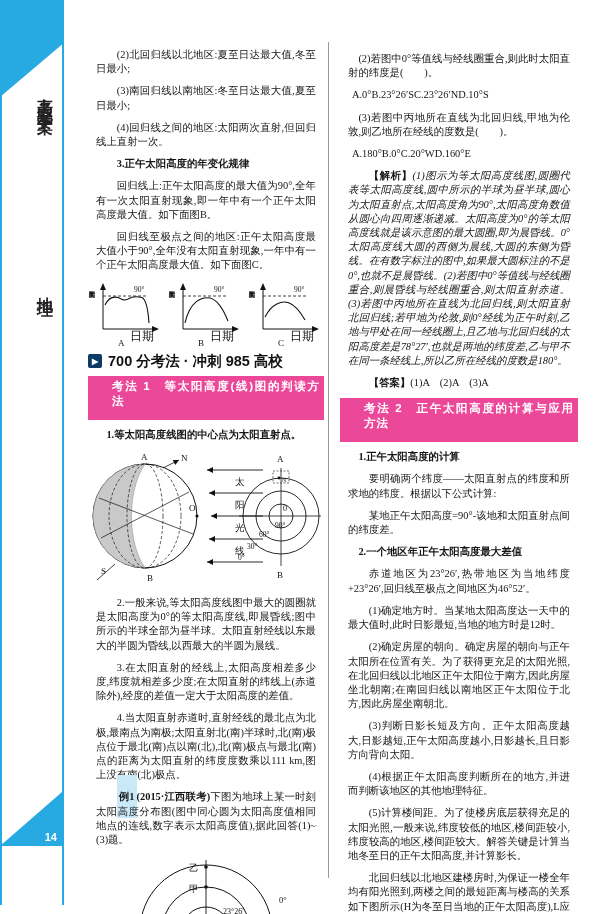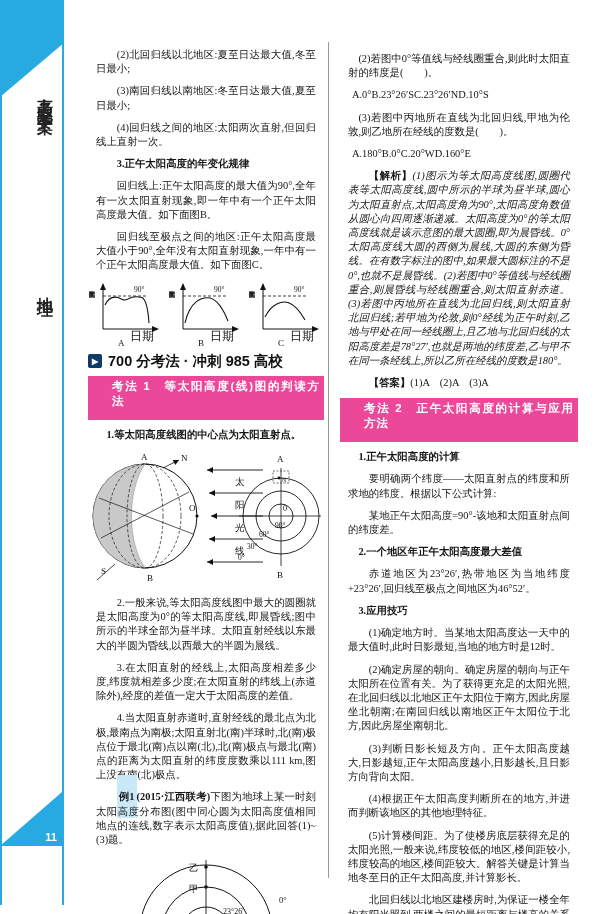--- a/index.html
+++ b/index.html
@@ -54,21 +54,21 @@
 <body>
 
 <div class="page">
 
   <div class="edge-line"></div>
   <div class="corner-top"></div>
   <div class="side-rule"></div>
   <div class="side-text side-title">高考完全学案</div>
   <div class="side-text side-subject">地理</div>
   <div class="corner-bottom">
-    <span>11</span>
+    <span>14</span>
   </div>
   <div class="col-divider"></div>
 
   <section class="col col-left">
     <p>(2)北回归线以北地区:夏至日达最大值,冬至日最小;</p>
     <p>(3)南回归线以南地区:冬至日达最大值,夏至日最小;</p>
     <p>(4)回归线之间的地区:太阳两次直射,但回归线上直射一次。</p>
     <p class="bold">3.正午太阳高度的年变化规律</p>
     <p>回归线上:正午太阳高度的最大值为90°,全年有一次太阳直射现象,即一年中有一个正午太阳高度最大值。如下面图B。</p>
     <p>回归线至极点之间的地区:正午太阳高度最大值小于90°,全年没有太阳直射现象,一年中有一个正午太阳高度最大值。如下面图C。</p>
@@ -233,21 +233,20 @@
     <p class="analysis"><b>【解析】</b><i>(1)图示为等太阳高度线图,圆圈代表等太阳高度线,圆中所示的半球为昼半球,圆心为太阳直射点,太阳高度角为90°,太阳高度角数值从圆心向四周逐渐递减。太阳高度为0°的等太阳高度线就是该示意图的最大圆圈,即为晨昏线。0°太阳高度线大圆的西侧为晨线,大圆的东侧为昏线。在有数字标注的图中,如果最大圆标注的不是0°,也就不是晨昏线。(2)若图中0°等值线与经线圈重合,则晨昏线与经线圈重合,则太阳直射赤道。(3)若图中丙地所在直线为北回归线,则太阳直射北回归线;若甲地为伦敦,则0°经线为正午时刻,乙地与甲处在同一经线圈上,且乙地与北回归线的太阳高度差是78°27′,也就是两地的纬度差,乙与甲不在同一条经线上,所以乙所在经线的度数是180°。</i></p>
     <p><b>【答案】</b><span>(1)A　(2)A　(3)A</span></p>
 
     <div class="banner">考法 2　正午太阳高度的计算与应用方法</div>
 
     <p class="bold ind1">1.正午太阳高度的计算</p>
     <p>要明确两个纬度——太阳直射点的纬度和所求地的纬度。根据以下公式计算:</p>
     <p>某地正午太阳高度=90°-该地和太阳直射点间的纬度差。</p>
     <p class="bold ind1">2.一个地区年正午太阳高度最大差值</p>
     <p>赤道地区为23°26′,热带地区为当地纬度+23°26′,回归线至极点之间地区为46°52′。</p>
-    <p class="bold ind1">3.应用技巧</p>
     <p>(1)确定地方时。当某地太阳高度达一天中的最大值时,此时日影最短,当地的地方时是12时。</p>
     <p>(2)确定房屋的朝向。确定房屋的朝向与正午太阳所在位置有关。为了获得更充足的太阳光照,在北回归线以北地区正午太阳位于南方,因此房屋坐北朝南;在南回归线以南地区正午太阳位于北方,因此房屋坐南朝北。</p>
     <p>(3)判断日影长短及方向。正午太阳高度越大,日影越短,正午太阳高度越小,日影越长,且日影方向背向太阳。</p>
     <p>(4)根据正午太阳高度判断所在的地方,并进而判断该地区的其他地理特征。</p>
     <p>(5)计算楼间距。为了使楼房底层获得充足的太阳光照,一般来说,纬度较低的地区,楼间距较小,纬度较高的地区,楼间距较大。解答关键是计算当地冬至日的正午太阳高度,并计算影长。</p>
     <p>北回归线以北地区建楼房时,为保证一楼全年均有阳光照到,两楼之间的最短距离与楼高的关系如下图所示(H为冬至日当地的正午太阳高度),L应大于等于h·cotH。</p>
 
     <figure class="fig-center">
       <svg width="222" height="140" viewBox="0 0 222 140">
         <defs>

